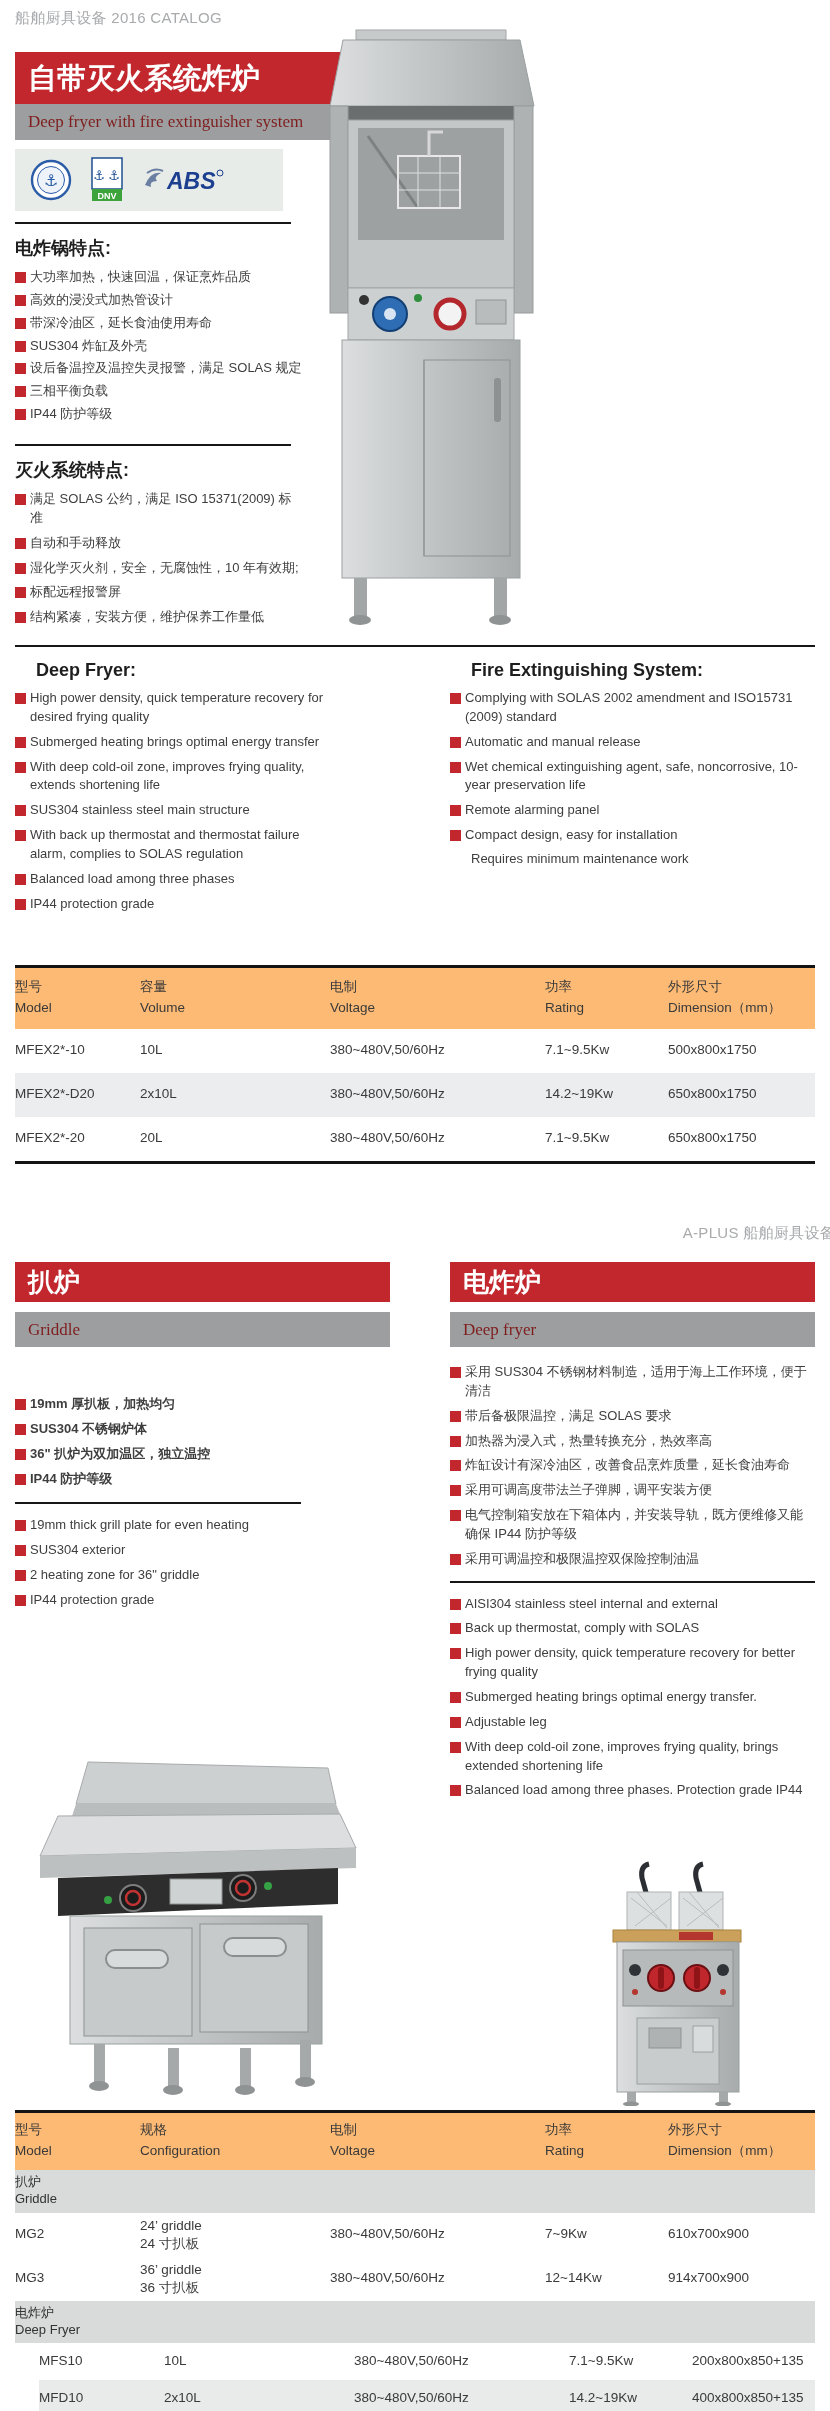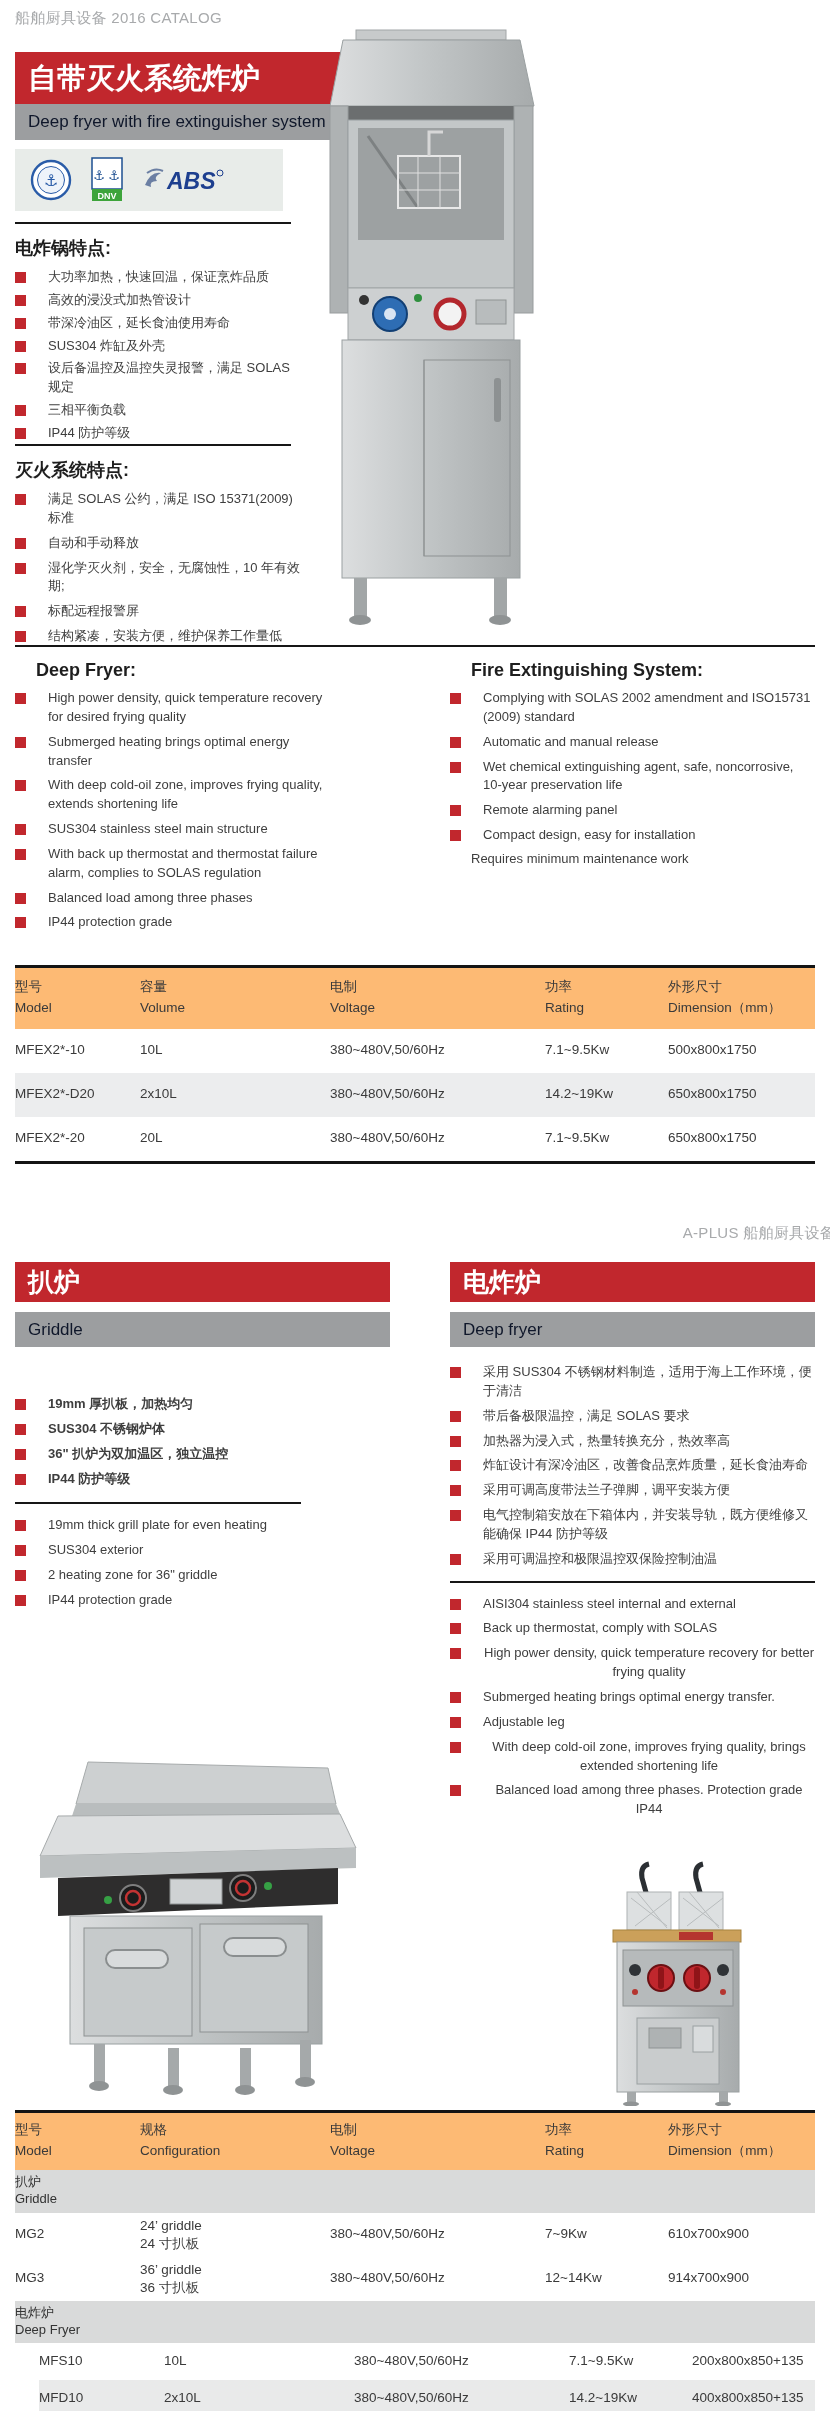--- a/index.html
+++ b/index.html
@@ -4,30 +4,30 @@
 <style>
   html,body{margin:0;padding:0;background:#fff;}
   body{font-family:"Liberation Sans","DejaVu Sans",sans-serif;color:#3d3d3d;}
   #page{position:relative;width:830px;height:2411px;background:#fff;overflow:hidden;padding-left:20px;}
   .abs{position:absolute;}
 
   .hdr-note{color:#a8aaac;font-size:15px;letter-spacing:.3px;}
 
   .banner-red{background:#c1272d;color:#fff;font-weight:bold;display:flex;align-items:center;
               box-sizing:border-box;padding-left:13px;}
-  .banner-gray{background:#9c9ea0;color:#0f172a;display:flex;align-items:center;
-               box-sizing:border-box;padding-left:13px;font-size:17px;}
+  .banner-gray{background:#9c9ea0;color:#7f1d1d;display:flex;align-items:center;
+               box-sizing:border-box;padding-left:13px;font-size:17px;font-family:Liberation Serif, serif;}
 
   .certs{background:#e8ece9;display:flex;align-items:center;gap:16px;box-sizing:border-box;padding:0 0 0 14px;}
 
   .divider{border-top:2px solid #161616;}
 
   .feat-h{font-size:18px;font-weight:bold;color:#1e1e1e;margin:12px 0 8px 0;}
   ul.feats{list-style:none;margin:0;padding:0;}
-  ul.feats li{display:flex;gap:22px;line-height:1.45;color:#3e3e3e;}
+  ul.feats li{display:flex;gap:4px;line-height:1.45;color:#3e3e3e;}
   .sq{flex:0 0 auto;width:11px;height:11px;background:#c1272d;margin-top:4px;}
   .cn1 li{font-size:13px;margin:4px 0;}
   .cn2 li{font-size:13px;margin:6px 0;}
   .en li{font-size:13px;margin:6px 0;}
   .footnote{font-size:13px;padding-left:21px;margin-top:2px;color:#3e3e3e;}
 
   .en-cols{display:flex;}
   .col-l{width:320px;}
   .col-r{margin-left:115px;width:365px;}
   .en-h{font-size:18px;font-weight:bold;color:#1e1e1e;margin:0 0 8px 0;padding-left:21px;}
@@ -363,21 +363,21 @@
       <li>
           <span class="sq"></span>
           <span>电气控制箱安放在下箱体内，并安装导轨，既方便维修又能确保 IP44 防护等级</span>
         </li>
       <li>
           <span class="sq"></span>
           <span>采用可调温控和极限温控双保险控制油温</span>
         </li>
     </ul>
     <div class="divider" style="width:365px;margin-top:12px;"></div>
-    <ul class="feats en" style="margin-top:12px;text-align:center;">
+    <ul class="feats en" style="margin-top:12px;">
       <li>
           <span class="sq"></span>
           <span>AISI304 stainless steel internal and external</span>
         </li>
       <li>
           <span class="sq"></span>
           <span>Back up thermostat, comply with SOLAS</span>
         </li>
       <li>
           <span class="sq"></span>

